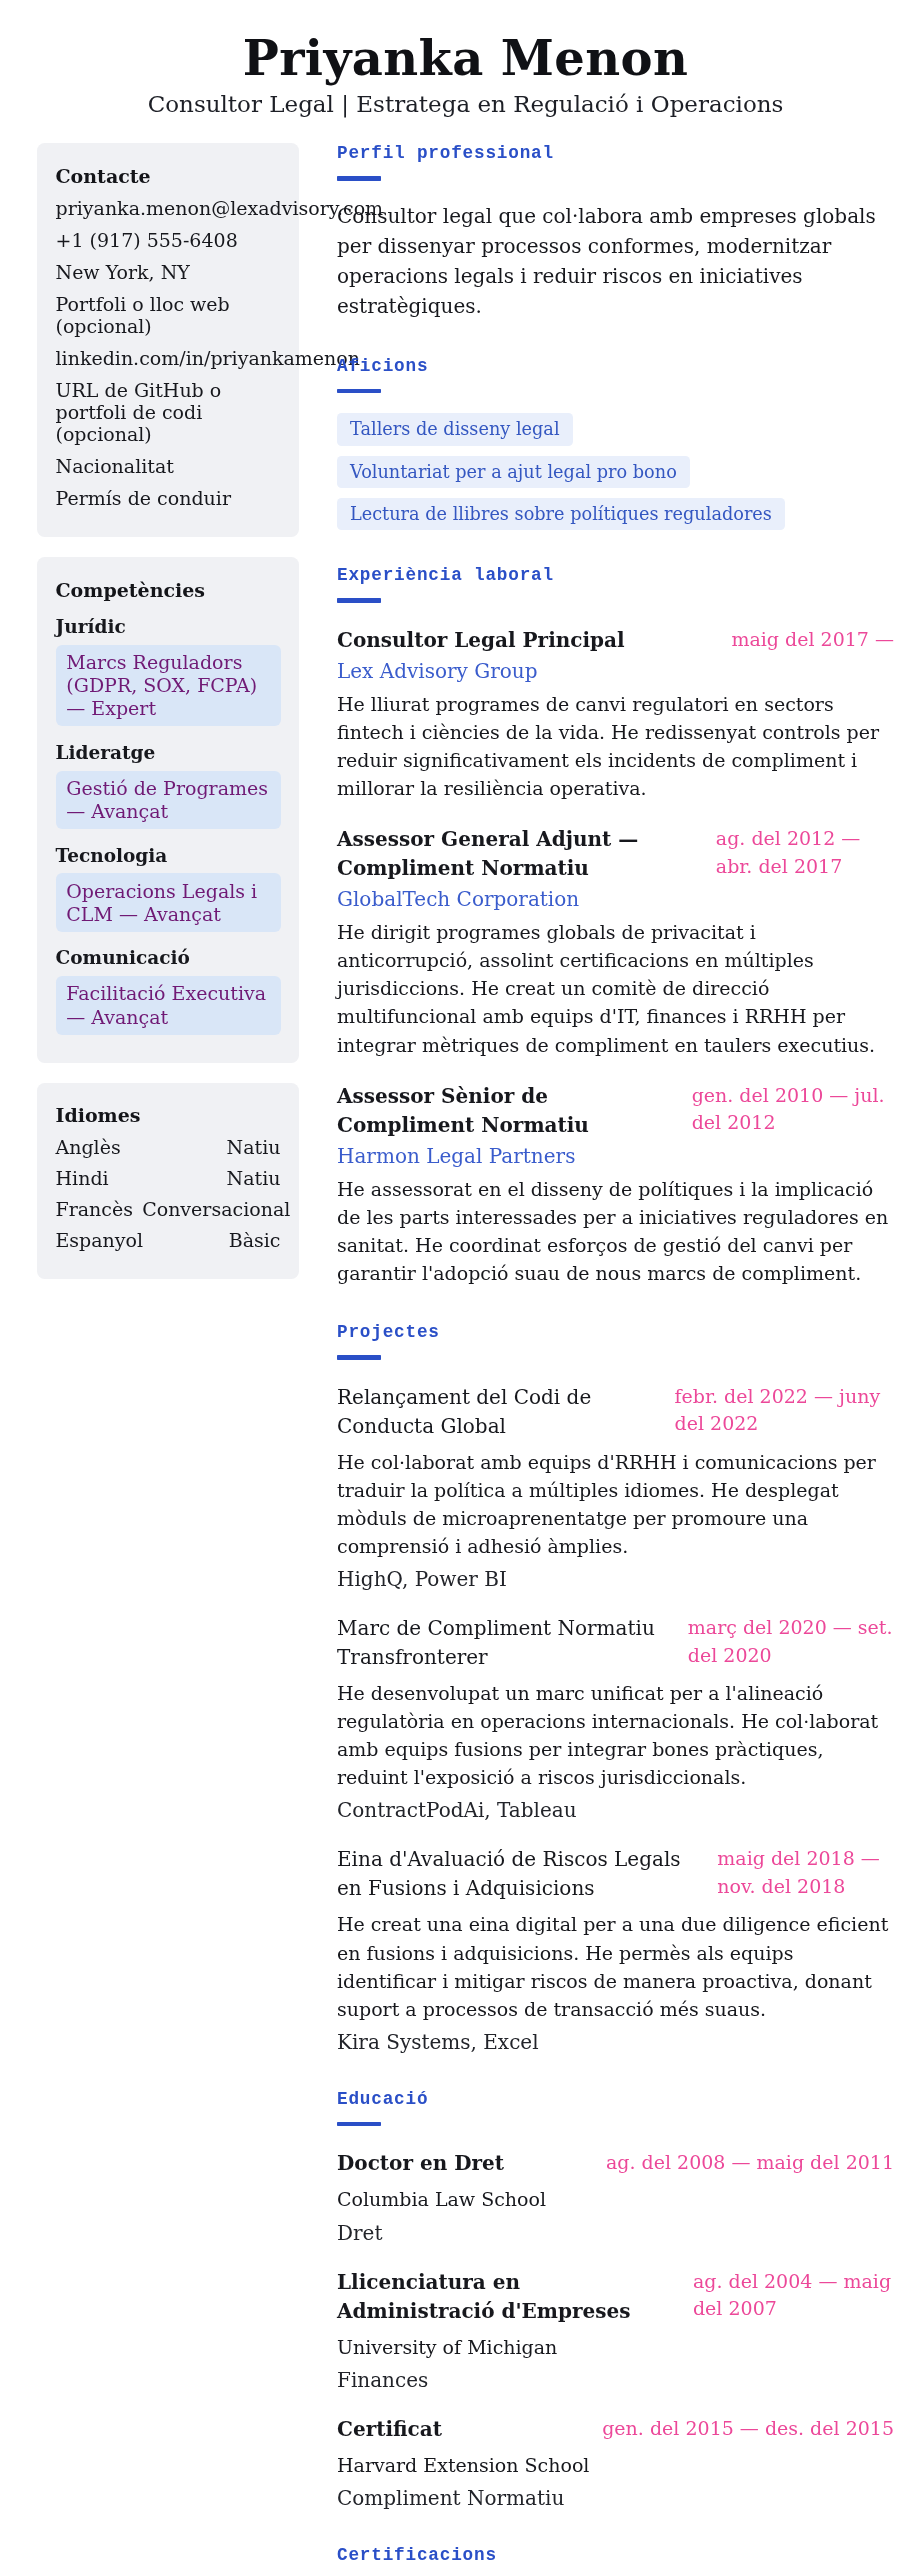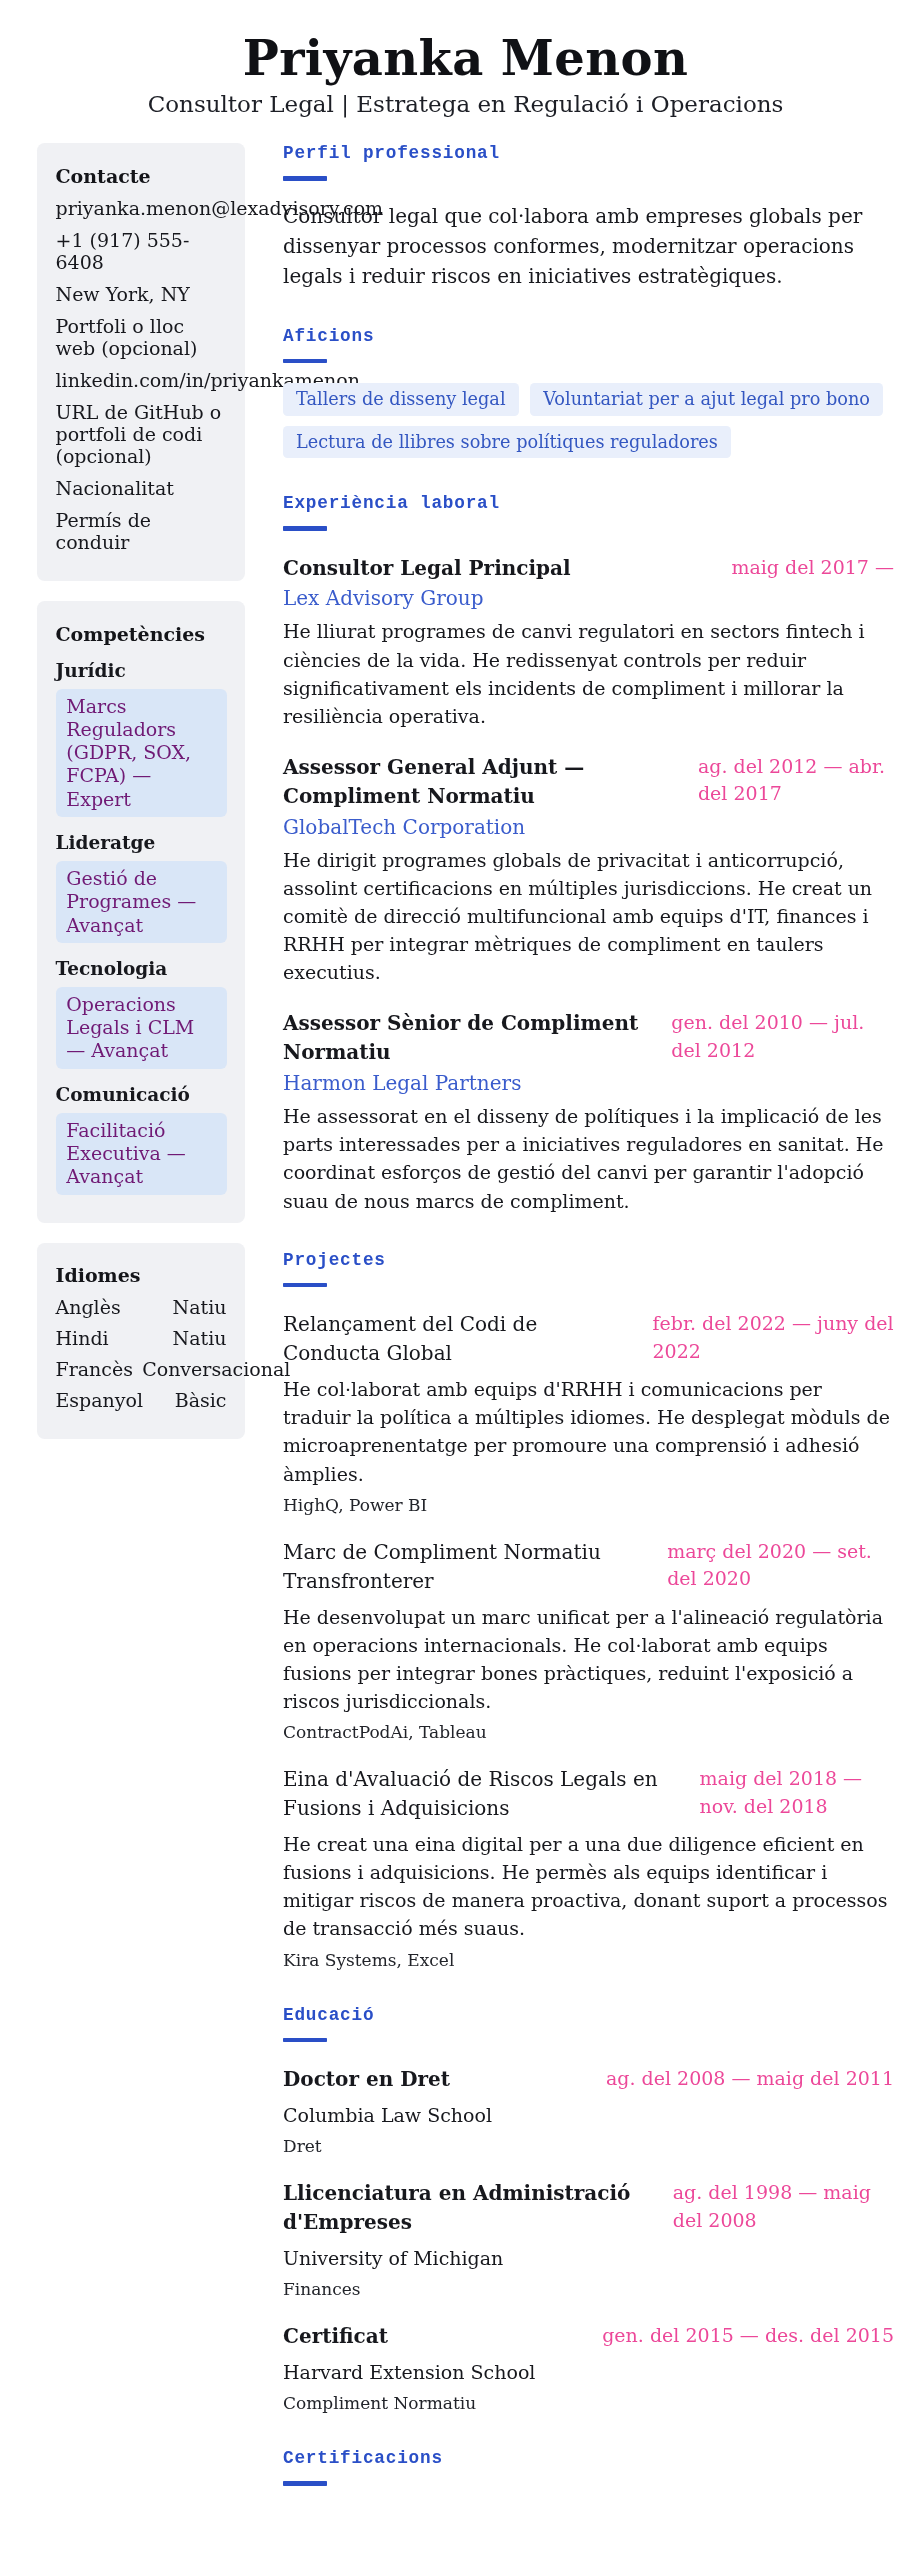--- a/index.html
+++ b/index.html
@@ -26,21 +26,21 @@
   .person-tagline {
     margin-top: 6.2px;
     font-size: 23px;
     color: #1d1f26;
   }
 
   
   .columns { display: flex; gap: 38px; margin-top: 26px; align-items: flex-start; }
 
   
-  .sidebar { width: 208px; flex: none; display: flex; flex-direction: column; gap: 20px; }
+  .sidebar { width: 262px; flex: none; display: flex; flex-direction: column; gap: 20px; }
   .side-box {
     background: #f0f1f4;
     border-radius: 7.7px;
     padding: 21.6px 18.5px 28px;
   }
   .side-heading {
     margin: 0 0 4.6px;
     font-size: 19px;
     font-weight: bold;
     color: #141519;
@@ -104,21 +104,21 @@
     line-height: 1.45;
     color: #ec4899;
     text-align: left;
   }
   .company {
     margin-top: 3.9px;
     font-size: 20px;
     color: #3a5ccc;
   }
   .desc { margin: 7px 0 0; font-size: 19px; line-height: 1.48; }
-  .small-note { margin-top: 7px; font-size: 17px; color: #22242a; }
+  .small-note { margin-top: 7px; font-size: 20px; color: #22242a; }
 </style>
 </head>
 <body>
 
 <div class="page">
 
   <header class="header">
     <h1 class="person-name">Priyanka Menon</h1>
     <div class="person-tagline">Consultor Legal | Estratega en Regulació i Operacions</div>
   </header>
@@ -264,21 +264,21 @@
             <h3 class="item-title">Doctor en Dret</h3>
             <div class="item-date">ag. del 2008 — maig del 2011</div>
           </div>
           <div class="desc">Columbia Law School</div>
           <div class="small-note">Dret</div>
         </div>
 
         <div class="item">
           <div class="item-head">
             <h3 class="item-title">Llicenciatura en Administració d'Empreses</h3>
-            <div class="item-date">ag. del 1998 — maig del 2008</div>
+            <div class="item-date">ag. del 2004 — maig del 2007</div>
           </div>
           <div class="desc">University of Michigan</div>
           <div class="small-note">Finances</div>
         </div>
 
         <div class="item">
           <div class="item-head">
             <h3 class="item-title">Certificat</h3>
             <div class="item-date">gen. del 2015 — des. del 2015</div>
           </div>

